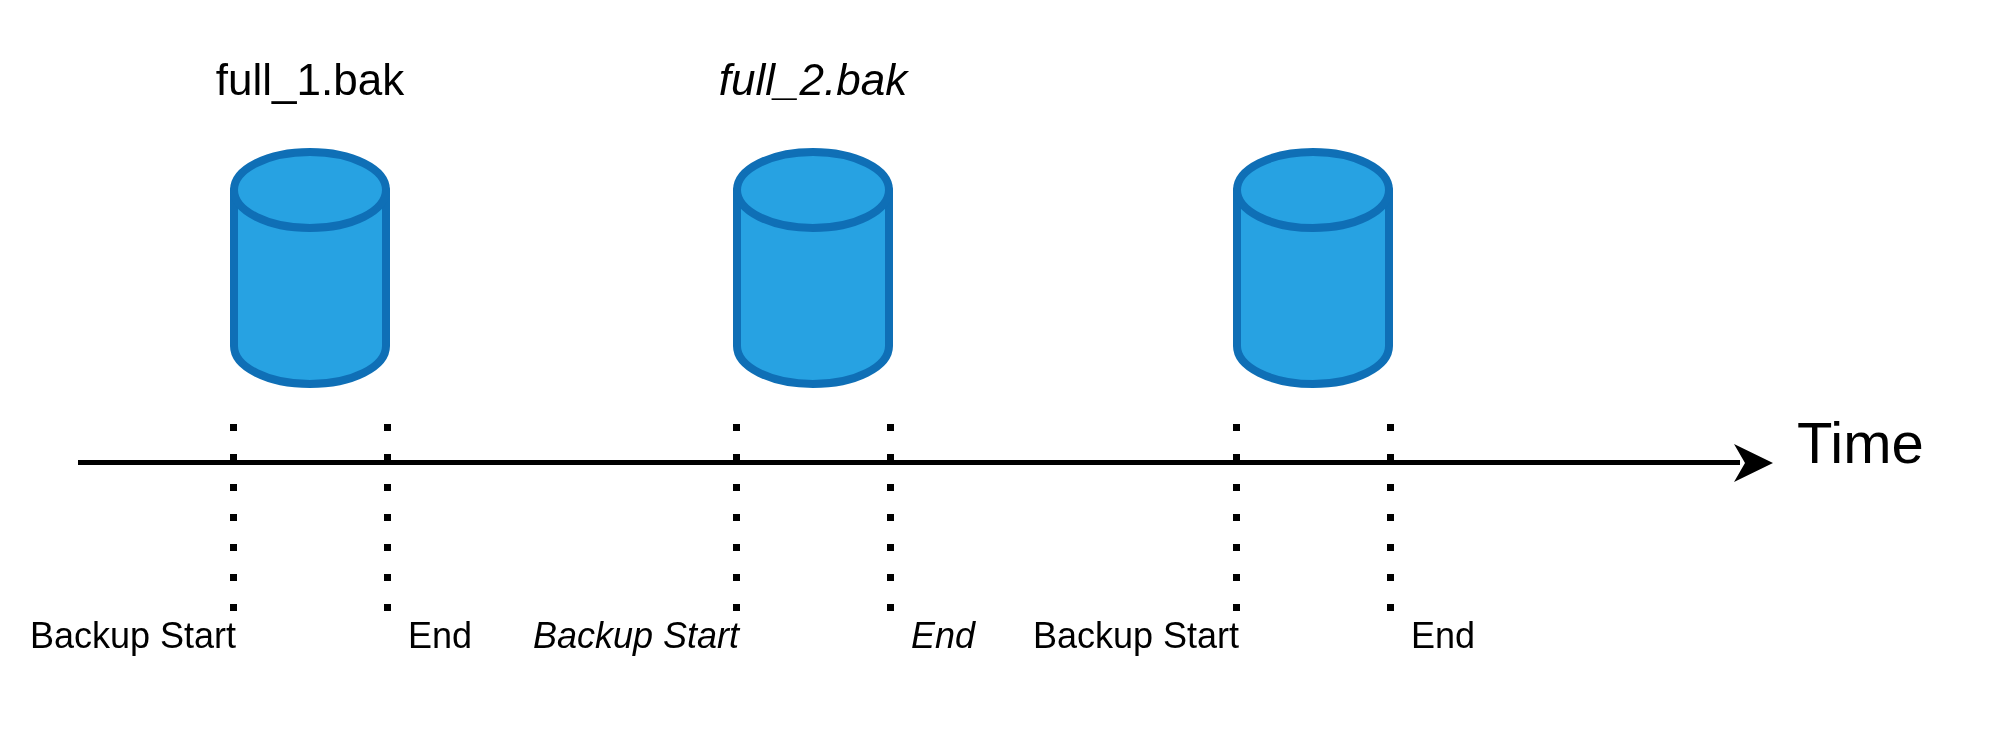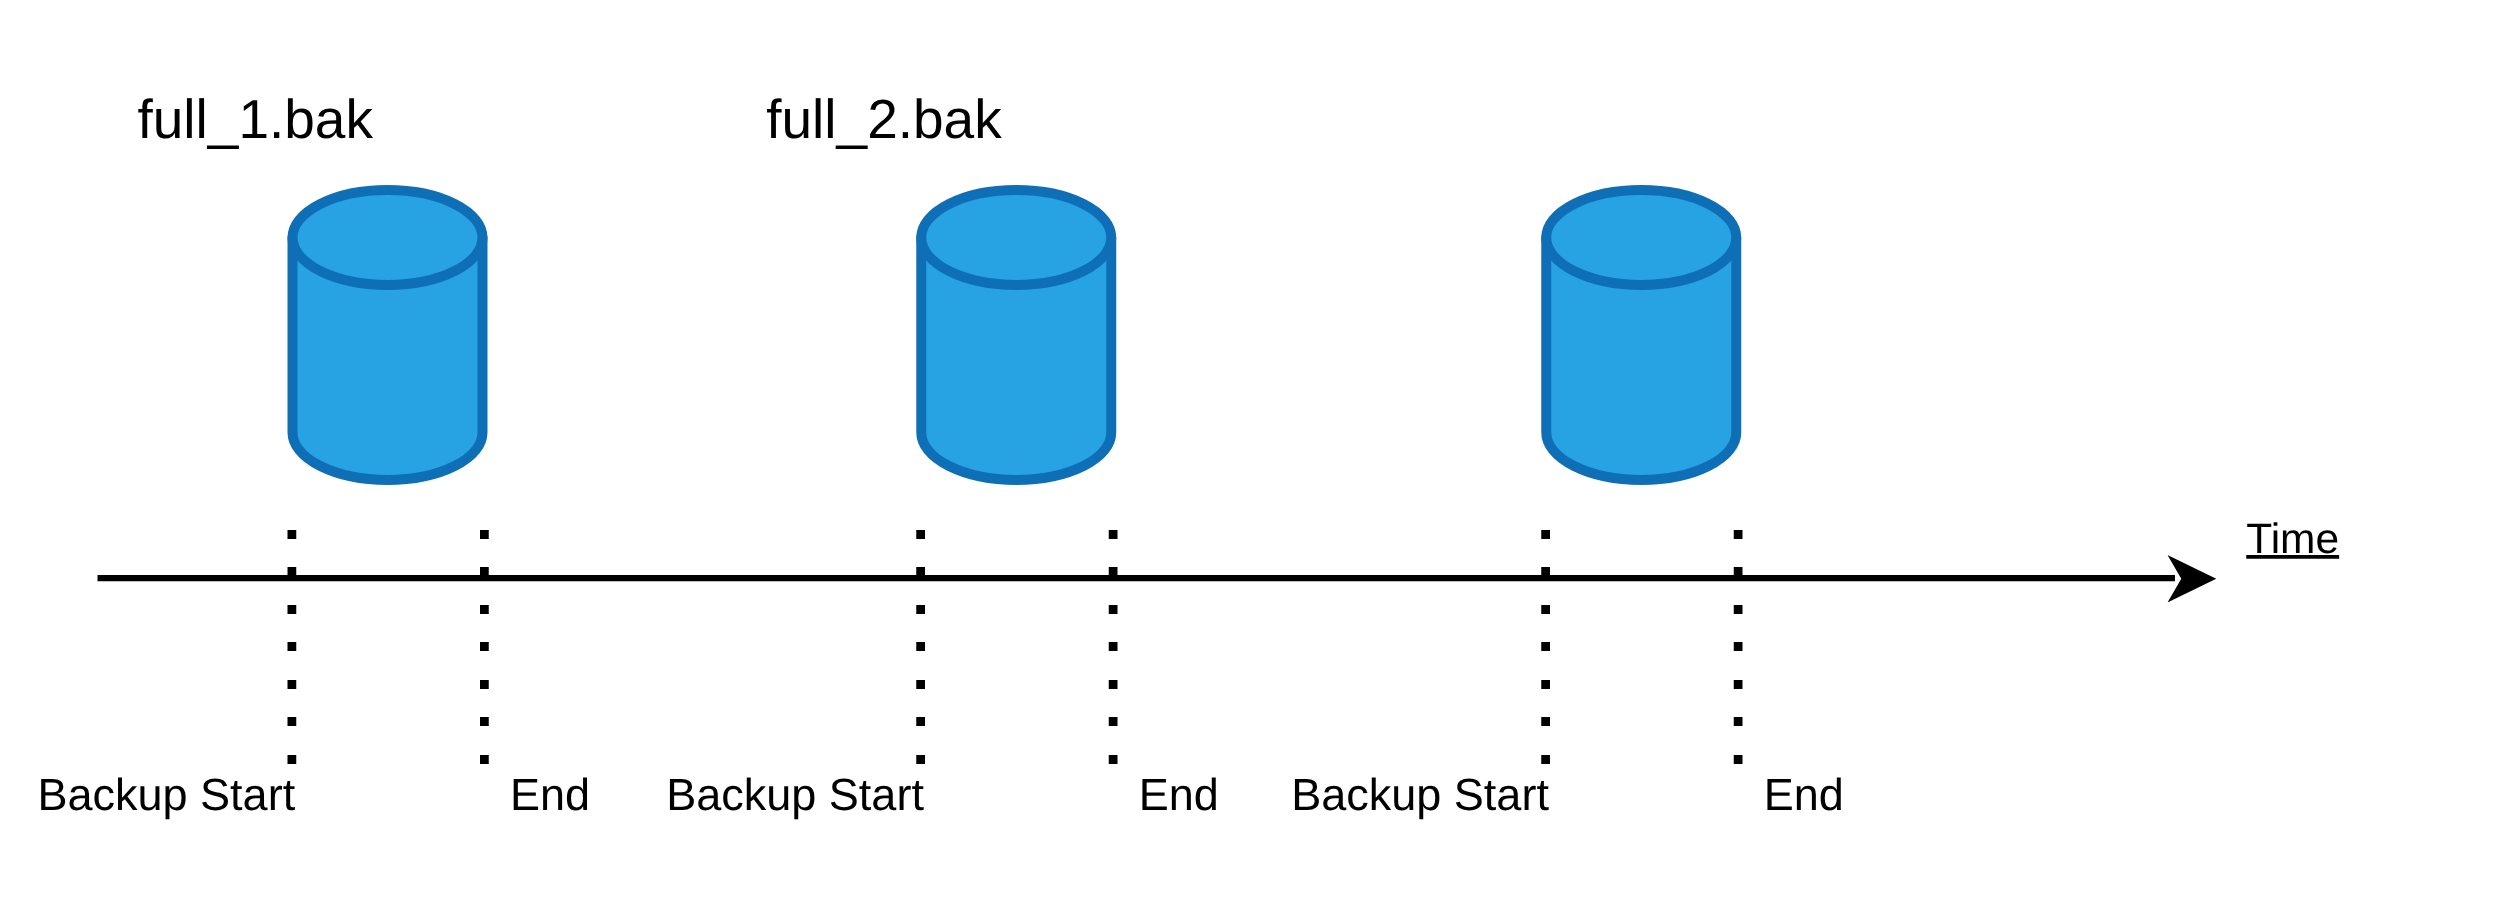--- a/index.html
+++ b/index.html
@@ -28,43 +28,43 @@
     position: absolute;
     left: 1734px;
     top: 443px;
     width: 40px;
     height: 40px;
   }
   .time-label {
     position: absolute;
     left: 1797px;
     top: 414px;
-    font-size: 34px;
+    font-size: 58px;
     line-height: 1.0;
     color: var(--line-color, #000);
     white-space: nowrap;
-    text-decoration: underline;
   }
 
   
   .backup-group {
     position: absolute;
     top: 0;
     width: 480px;
     height: 731px;
   }
   .backup-group.g1 { left: 30px; }
-  .backup-group.g2 { left: 533px; }
+  .backup-group.g2 { left: 533px; font-style: italic; }
   .backup-group.g3 { left: 1033px; }
 
   .file-label {
     position: absolute;
     left: 80px;
-    top: 72px;
+    top: 56px;
     width: 400px;
+    text-align: center;
     font-size: 44px;
     line-height: 1.1;
     color: var(--line-color, #000);
     white-space: nowrap;
   }
   .cylinder {
     position: absolute;
     left: 198px;
     top: 148px;
     width: 164px;

